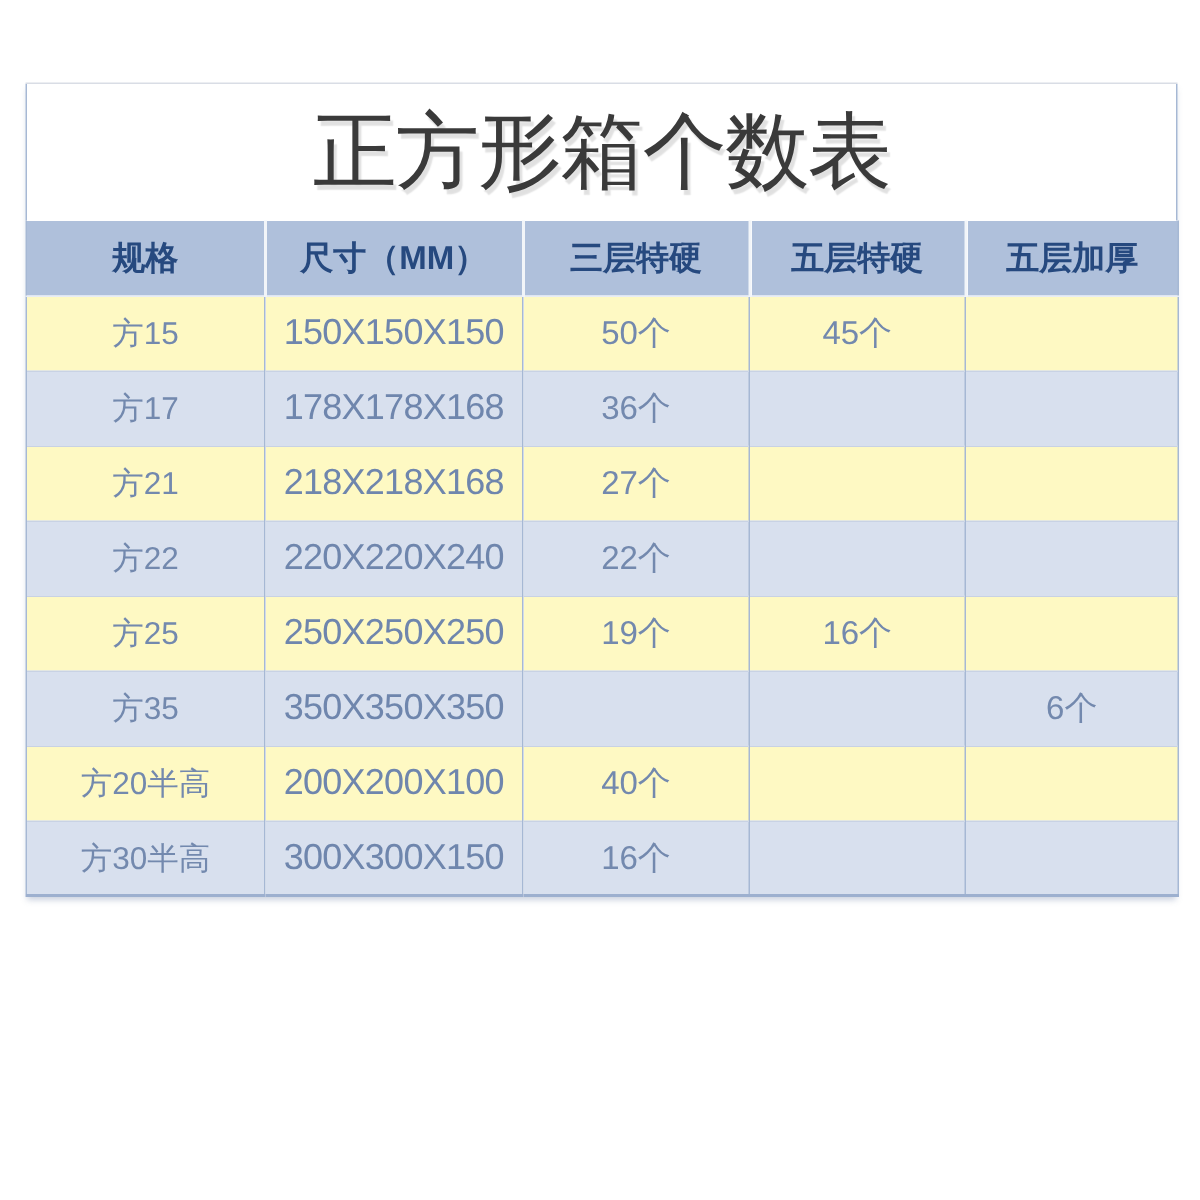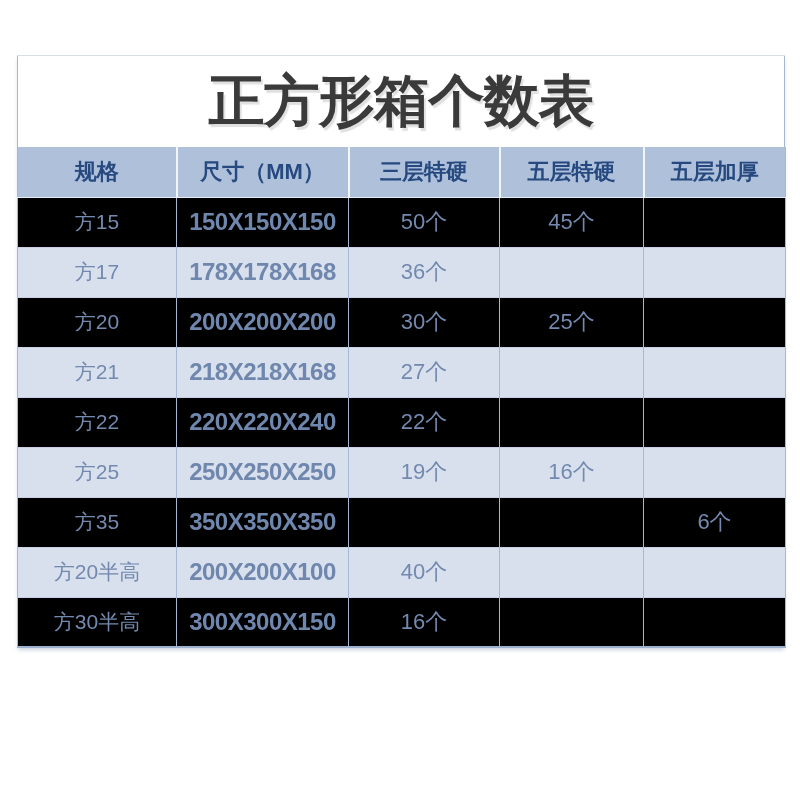--- a/index.html
+++ b/index.html
@@ -19,21 +19,21 @@
     box-shadow: 0 3px 4px -1px rgba(140,155,185,0.45);
     background: #fff;
   }
 
   .title {
     height: 91px;
     border-left: 1px solid var(--grid-line, #a6b8d4);
     border-right: 1px solid var(--grid-line, #a6b8d4);
     display: flex; align-items: center; justify-content: center;
     font-size: 56px;
-    font-weight: 700;
+    font-weight: 400;
     letter-spacing: -1px;
     color: var(--title-text, #3a3a3a);
     text-shadow: 2px 3px 1px rgba(0,0,0,0.12);
     transform-origin: center;
   }
 
   table {
     width: 768px;
     border-collapse: collapse;
     table-layout: fixed;
@@ -64,27 +64,27 @@
     border-bottom: 1px solid #e8edf5;
   }
   thead th:first-child { border-left: 1px solid var(--grid-line, #a6b8d4); }
   thead th:last-child  { border-right: 1px solid var(--grid-line, #a6b8d4); }
 
   tbody td {
     height: 50px;
     border-top: 1px solid var(--row-line, #c8d2e4);
     color: var(--row-text, #7389ae);
     font-size: 21px;
-    background: #000000;
+    background: #fef9c3;
   }
   tbody tr:nth-child(even) td { background: var(--row-alt-bg, #d8e0ee); }
   tbody tr:last-child td { border-bottom: 2px solid var(--bottom-line, #9db0cf); }
 
   td.size {
-    font-weight: bold;
+    font-weight: normal;
     font-size: 24px;
     letter-spacing: -0.5px;
     color: var(--size-text, #6f86ad);
     margin-top: 44px;
   }
   td.qty { font-size: 22px; text-align: center; }
 </style>
 </head>
 <body>
 
@@ -116,27 +116,20 @@
     <td class="size">150X150X150</td>
     <td class="qty">50个</td>
     <td class="qty">45个</td>
     <td class="qty"></td>
   </tr>
           <tr>
     <td class="spec">方17</td>
     <td class="size">178X178X168</td>
     <td class="qty">36个</td>
     <td class="qty"></td>
-    <td class="qty"></td>
-  </tr>
-          <tr>
-    <td class="spec">方20</td>
-    <td class="size">200X200X200</td>
-    <td class="qty">30个</td>
-    <td class="qty">25个</td>
     <td class="qty"></td>
   </tr>
           <tr>
     <td class="spec">方21</td>
     <td class="size">218X218X168</td>
     <td class="qty">27个</td>
     <td class="qty"></td>
     <td class="qty"></td>
   </tr>
           <tr>

